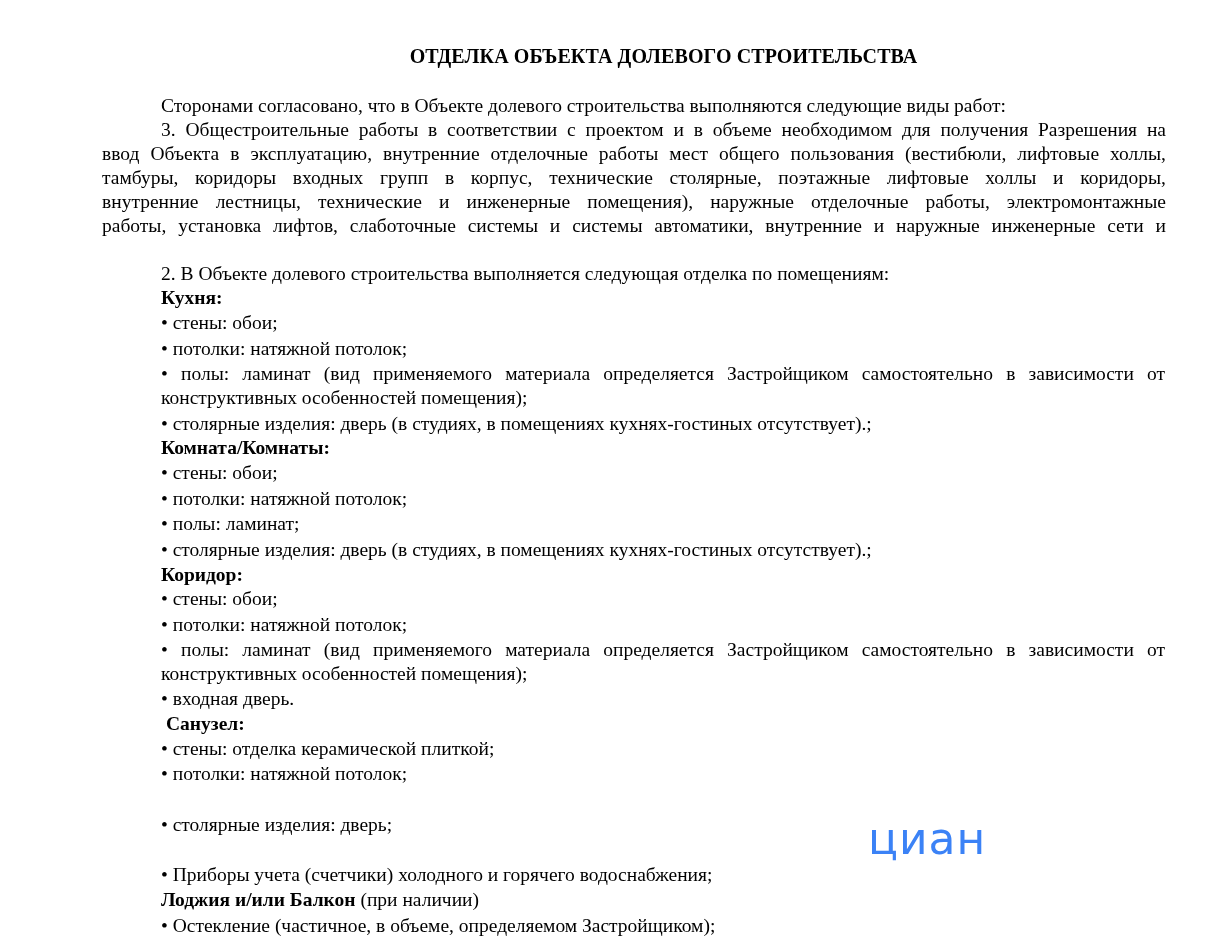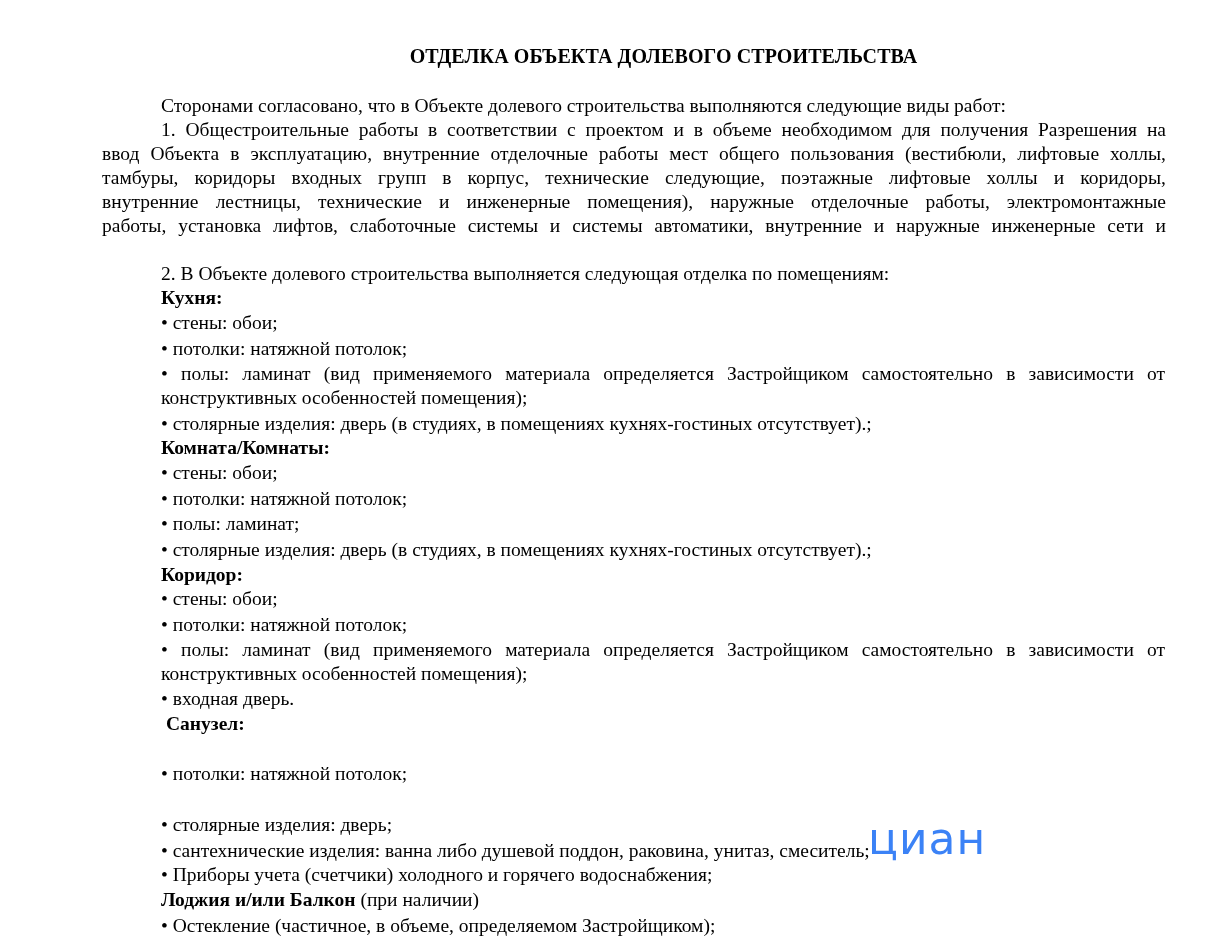--- a/index.html
+++ b/index.html
@@ -22,23 +22,23 @@
   }
 </style>
 </head>
 <body>
 
 <div class="page">
   <div class="title" style="left:0;width:1327px;">ОТДЕЛКА ОБЪЕКТА ДОЛЕВОГО СТРОИТЕЛЬСТВА</div>
 
   <div class="line" style="left:161px;top:64px;">Сторонами согласовано, что в Объекте долевого строительства выполняются следующие виды работ:</div>
 
-  <div class="line just" style="left:102px;top:88px;width:1064px;padding-left:59px;box-sizing:border-box;">1. Общестроительные работы в соответствии с проектом и в объеме необходимом для получения Разрешения на</div>
+  <div class="line just" style="left:102px;top:88px;width:1064px;padding-left:59px;box-sizing:border-box;">3. Общестроительные работы в соответствии с проектом и в объеме необходимом для получения Разрешения на</div>
   <div class="line just" style="left:102px;top:112px;width:1064px;">ввод Объекта в эксплуатацию, внутренние отделочные работы мест общего пользования (вестибюли, лифтовые холлы,</div>
-  <div class="line just" style="left:102px;top:136px;width:1064px;">тамбуры, коридоры входных групп в корпус, технические следующие, поэтажные лифтовые холлы и коридоры,</div>
+  <div class="line just" style="left:102px;top:136px;width:1064px;">тамбуры, коридоры входных групп в корпус, технические столярные, поэтажные лифтовые холлы и коридоры,</div>
   <div class="line just" style="left:102px;top:160px;width:1064px;">внутренние лестницы, технические и инженерные помещения), наружные отделочные работы, электромонтажные</div>
   <div class="line just" style="left:102px;top:184px;width:1064px;">работы, установка лифтов, слаботочные системы и системы автоматики, внутренние и наружные инженерные сети  и</div>
 
   <div class="line" style="left:161px;top:232px;">2. В Объекте долевого строительства выполняется следующая отделка по помещениям:</div>
 
   <div class="line b" style="left:161px;top:256px;">Кухня:</div>
   <div class="line" style="left:161px;top:281px;">• стены: обои;</div>
   <div class="line" style="left:161px;top:307px;">• потолки: натяжной потолок;</div>
   <div class="line just" style="left:161px;top:332px;width:1004px;">• полы: ламинат (вид применяемого материала определяется Застройщиком самостоятельно в зависимости от</div>
   <div class="line" style="left:161px;top:356px;">конструктивных особенностей помещения);</div>
@@ -51,23 +51,23 @@
   <div class="line" style="left:161px;top:508px;">• столярные изделия: дверь (в студиях, в помещениях кухнях-гостиных отсутствует).;</div>
 
   <div class="line b" style="left:161px;top:533px;">Коридор:</div>
   <div class="line" style="left:161px;top:557px;">• стены: обои;</div>
   <div class="line" style="left:161px;top:583px;">• потолки: натяжной потолок;</div>
   <div class="line just" style="left:161px;top:608px;width:1004px;">• полы: ламинат (вид применяемого материала определяется Застройщиком самостоятельно в зависимости от</div>
   <div class="line" style="left:161px;top:632px;">конструктивных особенностей помещения);</div>
   <div class="line" style="left:161px;top:657px;">• входная дверь.</div>
 
   <div class="line b" style="left:166px;top:682px;">Санузел:</div>
+  <div class="line" style="left:161px;top:707px;">• стены: отделка керамической плиткой;</div>
   <div class="line" style="left:161px;top:732px;">• потолки: натяжной потолок;</div>
   <div class="line" style="left:161px;top:783px;">• столярные изделия: дверь;</div>
-  <div class="line" style="left:161px;top:809px;">• сантехнические изделия: ванна либо душевой поддон, раковина, унитаз, смеситель;</div>
   <div class="line" style="left:161px;top:833px;">• Приборы учета (счетчики) холодного и горячего водоснабжения;</div>
 
   <div class="line" style="left:161px;top:858px;">
     <span class="b">Лоджия и/или Балкон</span><span> (при наличии)</span>
   </div>
   <div class="line" style="left:161px;top:884px;">• Остекление (частичное, в объеме, определяемом Застройщиком);</div>
 
   <div class="watermark">циан</div>
 </div>
 

